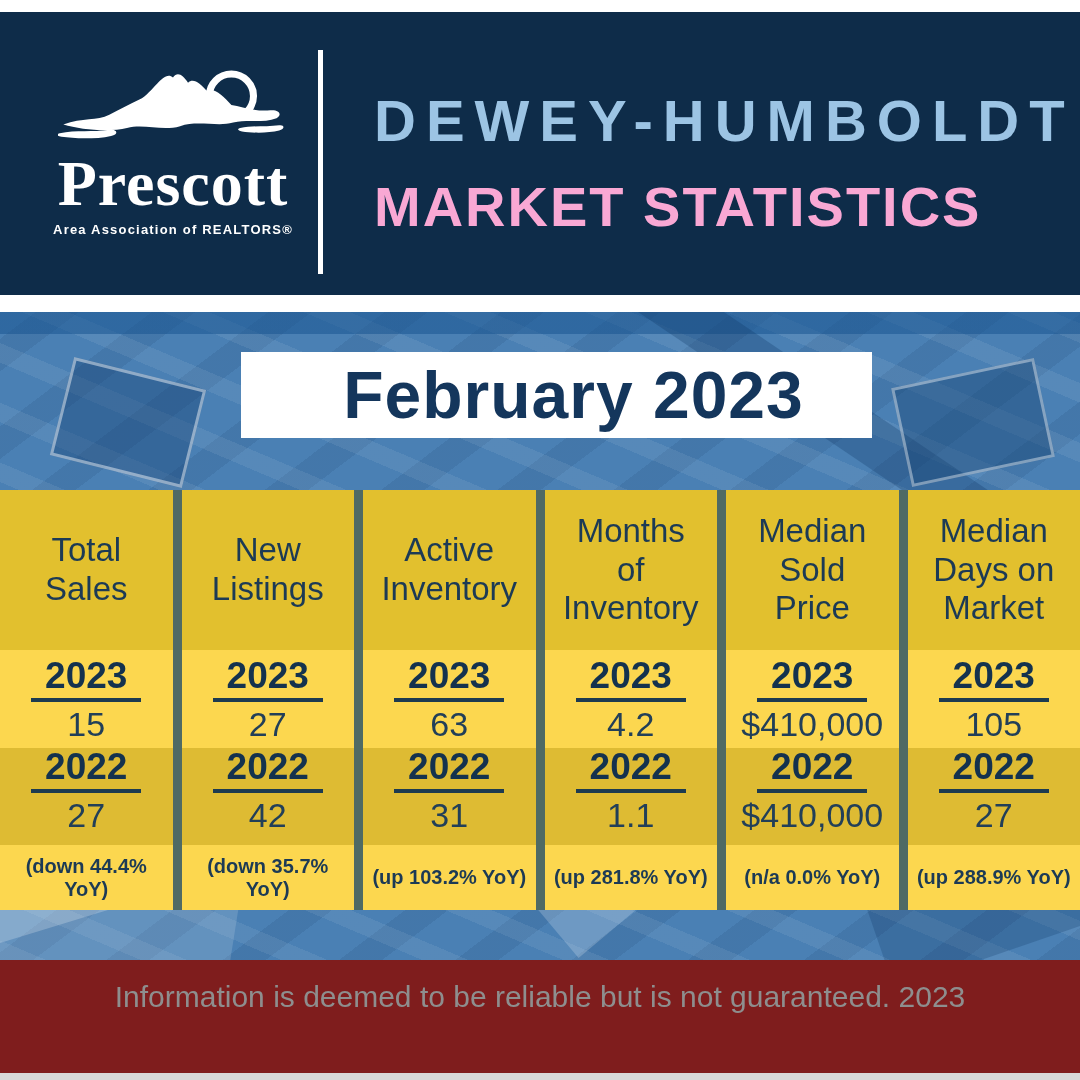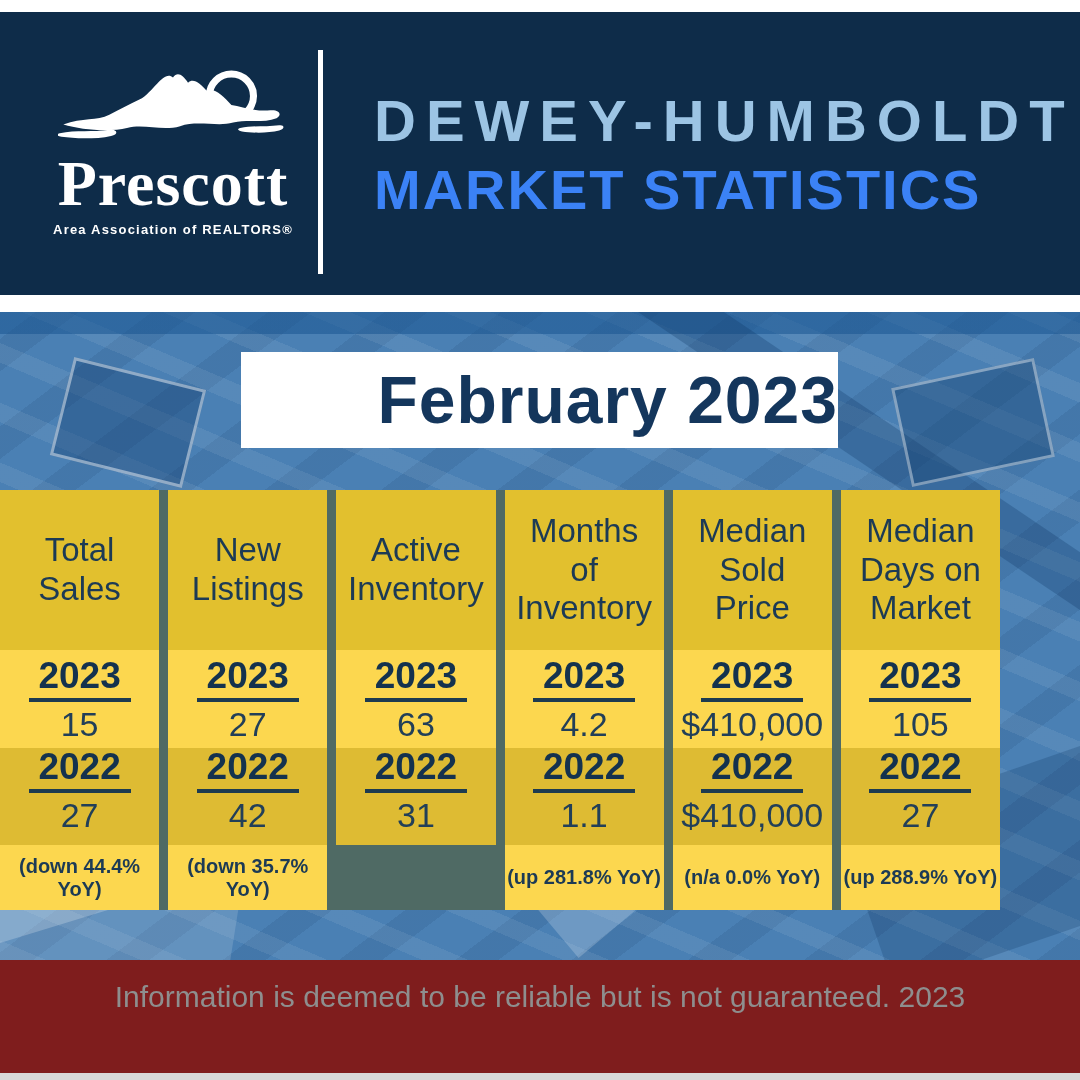--- a/index.html
+++ b/index.html
@@ -9,21 +9,21 @@
   }
   
   .masthead{position:absolute;top:12px;left:0;width:1080px;height:295px;background:var(--navy);}
   .logo{position:absolute;left:28px;top:52px;width:290px;text-align:center;color:#fff;}
   .logo svg{display:block;margin:0 auto -10px auto;}
   .logo-word{font-family:"Liberation Serif", serif;font-weight:700;font-size:64px;line-height:1.05;color:#fff;letter-spacing:1px;}
   .logo-tag{font-size:13px;font-weight:700;letter-spacing:1.2px;color:#fff;margin-top:5px;white-space:nowrap;}
   .mast-divider{position:absolute;left:318px;top:38px;width:5px;height:224px;background:#ffffff;}
   .titles{position:absolute;left:374px;top:80px;width:690px;}
   .title-1{color:var(--light-blue);font-weight:700;font-size:58px;letter-spacing:10px;line-height:1.0;white-space:nowrap;}
-  .title-2{color:#3b82f6;font-weight:700;font-size:56px;letter-spacing:2px;line-height:1.0;margin-top:12px;white-space:nowrap;}
+  .title-2{color:#f9a8d4;font-weight:700;font-size:56px;letter-spacing:2px;line-height:1.0;margin-top:29px;white-space:nowrap;}
   .white-strip{position:absolute;top:295px;left:0;width:1080px;height:17px;background:#ffffff;}
   
   .photo{
     position:absolute;top:312px;left:0;width:1080px;height:648px;overflow:hidden;
     background-color:var(--photo-blue);
     background-image:
       linear-gradient(180deg, rgba(25,85,145,0.55) 0 22px, rgba(25,85,145,0) 22px),
       repeating-linear-gradient(23deg, rgba(255,255,255,0.07) 0 18px, rgba(255,255,255,0) 18px 55px),
       repeating-linear-gradient(-37deg, rgba(10,40,80,0.10) 0 26px, rgba(10,40,80,0) 26px 70px);
   }
@@ -32,27 +32,27 @@
   .road2{width:760px;height:48px;left:470px;top:90px;background:rgba(15,55,100,0.28);transform:rotate(34deg);}
   .roof1{width:130px;height:95px;left:60px;top:60px;background:rgba(22,66,115,0.40);border:3px solid rgba(255,255,255,0.45);transform:rotate(14deg);}
   .roof2{width:150px;height:100px;left:330px;top:460px;background:rgba(22,66,115,0.35);border:3px solid rgba(255,255,255,0.40);transform:rotate(-24deg);}
   .roof3{width:120px;height:90px;left:760px;top:420px;background:rgba(255,255,255,0.25);transform:rotate(31deg);}
   .roof4{width:140px;height:95px;left:900px;top:60px;background:rgba(22,66,115,0.42);border:3px solid rgba(255,255,255,0.40);transform:rotate(-12deg);}
   .roof5{width:110px;height:80px;left:540px;top:540px;background:rgba(255,255,255,0.20);transform:rotate(-40deg);}
   .patch1{width:300px;height:190px;left:-60px;top:480px;background:rgba(255,255,255,0.14);transform:rotate(9deg);}
   .patch2{width:260px;height:170px;left:860px;top:470px;background:rgba(10,45,90,0.22);transform:rotate(-19deg);}
   
   .month-box{
-    position:absolute;left:241px;top:352px;width:597px;height:96px;background:#ffffff;
-    display:flex;align-items:center;justify-content:flex-end;
+    position:absolute;left:241px;top:352px;width:597px;height:86px;background:#ffffff;
+    display:flex;align-items:center;justify-content:center;padding-left:34px;
   }
   .month-text{color:#14365c;font-weight:700;font-size:66px;letter-spacing:1px;}
   
   .stats-row{
-    position:absolute;top:490px;left:0;width:1000px;height:420px;
+    position:absolute;top:490px;left:0;width:1080px;height:420px;
     display:grid;grid-template-columns:repeat(6,1fr);gap:9px;background:var(--gap-slate);
   }
   .col{display:flex;flex-direction:column;}
   .col-head{
     height:160px;background:var(--gold);color:var(--text-navy);
     display:flex;align-items:center;justify-content:center;text-align:center;
     font-size:33px;font-weight:400;line-height:1.18;white-space:pre-line;padding:0 2px;box-sizing:border-box;
   }
   .band{display:flex;flex-direction:column;align-items:center;box-sizing:border-box;}
   .band-2023{height:98px;background:var(--gold-light);padding-top:7px;}
@@ -153,20 +153,21 @@
       <div class="band band-2023">
         <div class="year">2023</div>
         <div class="rule"></div>
         <div class="value">63</div>
       </div>
       <div class="band band-2022">
         <div class="year">2022</div>
         <div class="rule"></div>
         <div class="value">31</div>
       </div>
+      <div class="band band-yoy">(up 103.2% YoY)</div>
     </div>
 
     <div class="col">
       <div class="col-head">Months
 of
 Inventory</div>
       <div class="band band-2023">
         <div class="year">2023</div>
         <div class="rule"></div>
         <div class="value">4.2</div>

